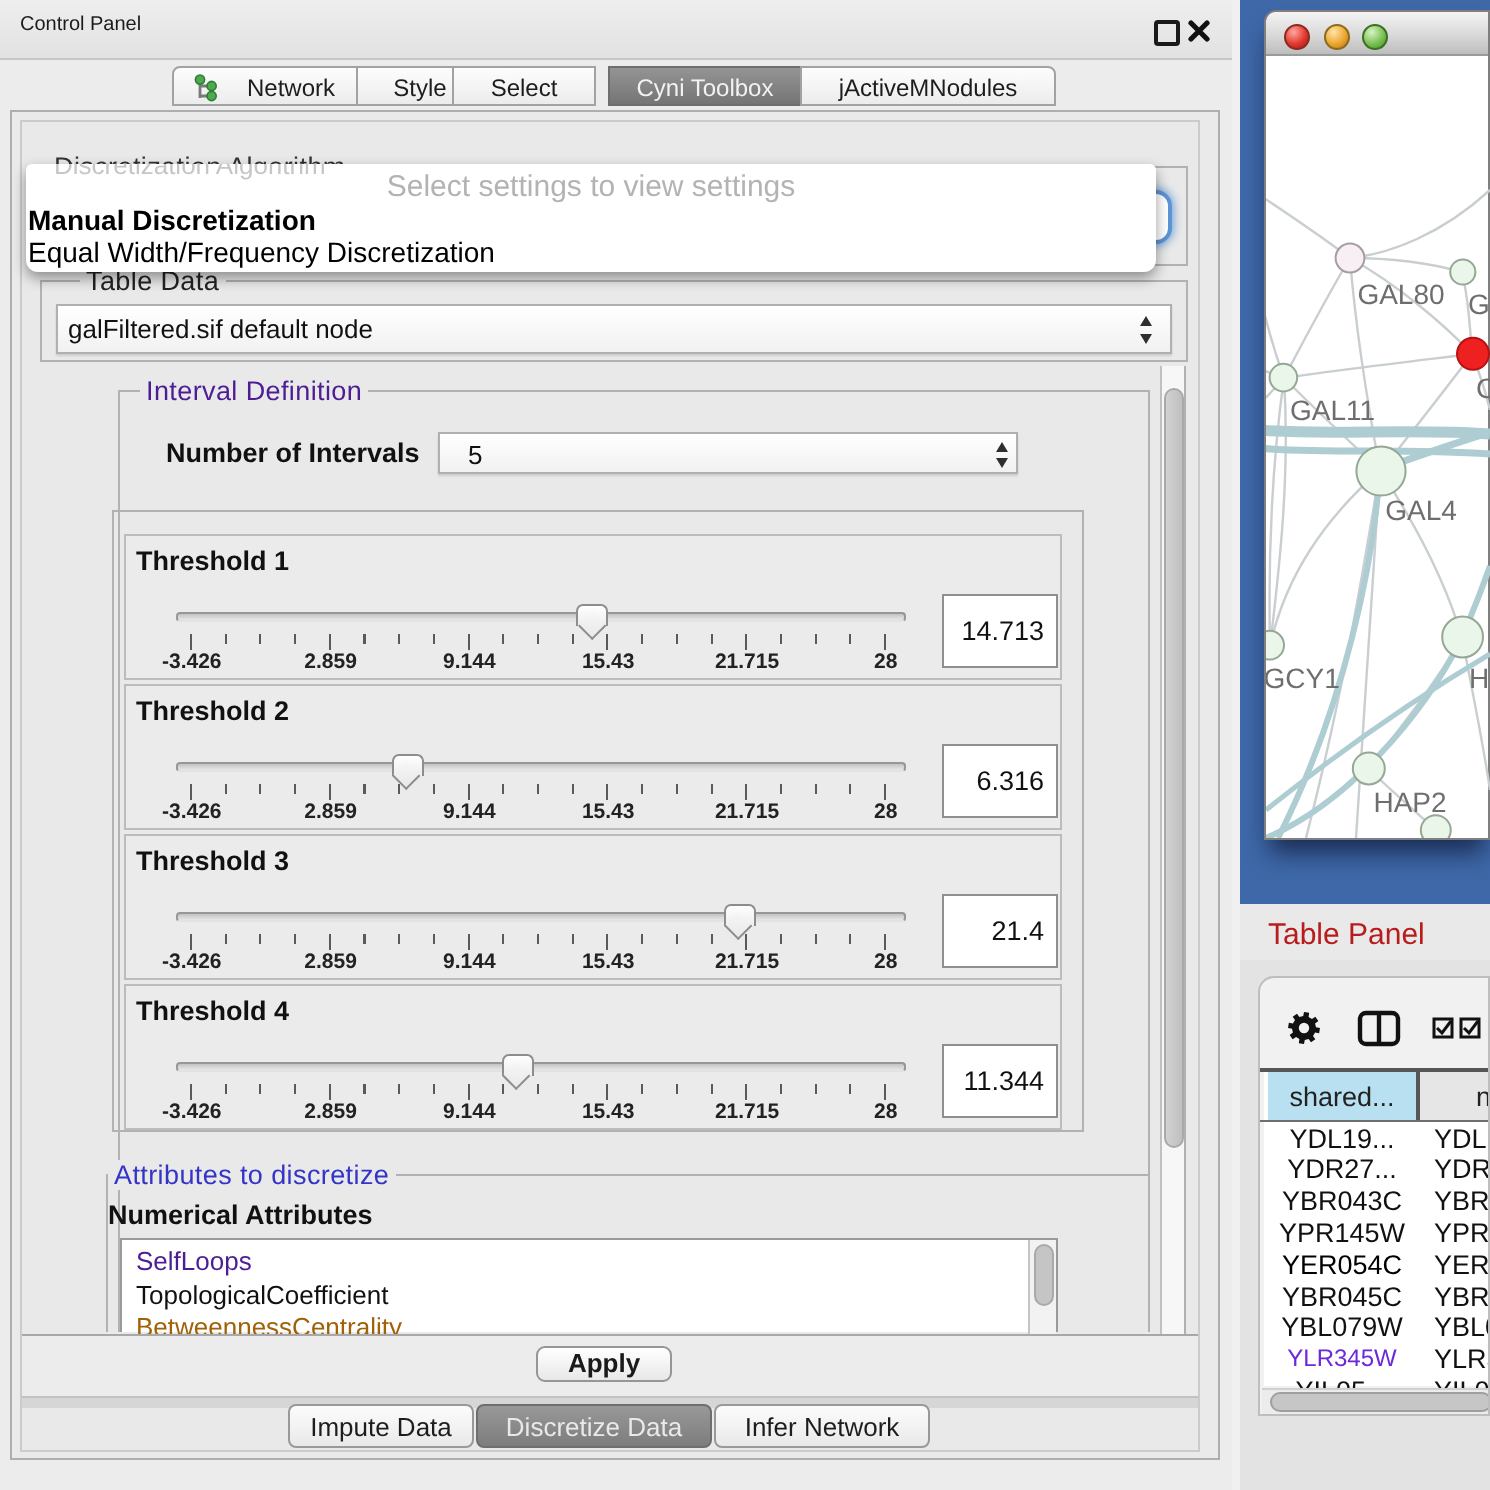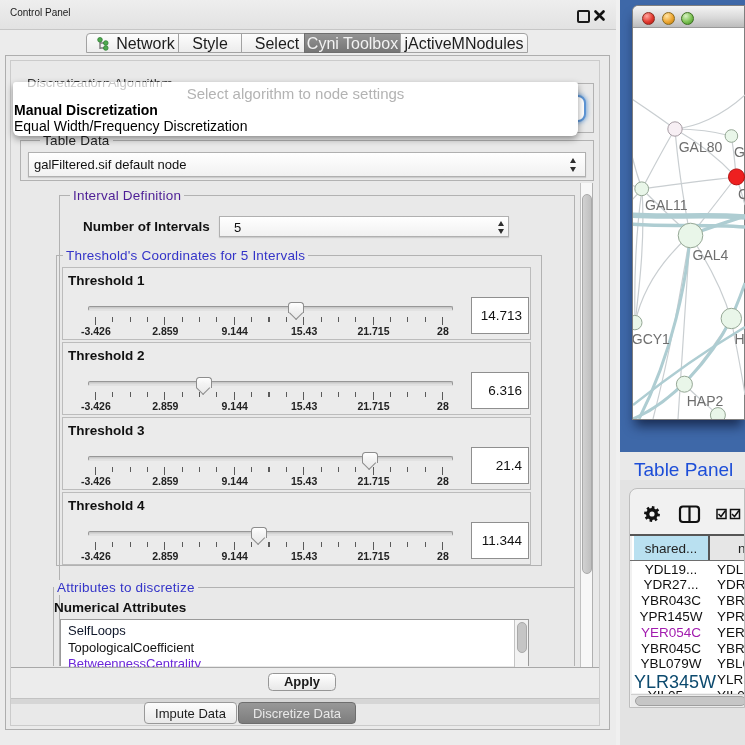--- a/index.html
+++ b/index.html
@@ -5,21 +5,21 @@
   html,body{margin:0;padding:0;width:745px;height:745px;overflow:hidden;
     font-family:"Liberation Sans",sans-serif;background:#f0f0f0;}
   .abs{position:absolute;}
   
   #cp{left:0;top:0;width:616px;height:745px;background:#ececec;}
   #cp-title{left:0;top:0;width:616px;height:29px;
     background:linear-gradient(#eeeeee,#e2e2e2);border-bottom:1px solid #c6c6c6;}
   #cp-title .t{position:absolute;left:10px;top:7px;font-size:10px;color:#1b1b1b;}
   #float-btn{left:577px;top:10px;width:9px;height:9px;border:2px solid #1a1a1a;border-radius:2px;}
   .tab{position:absolute;top:33px;height:20px;border:1px solid #a2a2a2;
-    background:linear-gradient(#fdfdfd,#ececec);font-size:16px;color:#1d1d1d;
+    background:linear-gradient(#fdfdfd,#ececec);font-size:12px;color:#1d1d1d;
     text-align:center;line-height:20px;box-sizing:border-box;}
   .tab.sel{background:linear-gradient(#949494,#757575);color:#f2f2f2;border-color:#6e6e6e;}
   #box-outer{left:5px;top:55px;width:605px;height:675px;border:1px solid #aeaeae;
     background:#eaeaea;box-sizing:border-box;}
   #box-inner{left:10px;top:60px;width:590px;height:666px;border:1px solid #cbcbcb;
     background:#e9e9e9;box-sizing:border-box;}
   .grp{position:absolute;border:1px solid #b2b2b2;box-sizing:border-box;}
   .gtitle{position:absolute;font-size:13.5px;letter-spacing:0.2px;background:#e9e9e9;padding:0 3px;white-space:nowrap;}
   .combo{position:absolute;background:linear-gradient(#ffffff,#f1f1f1);
     border:1px solid #b0b0b0;border-radius:0;box-sizing:border-box;
@@ -58,21 +58,21 @@
   
   #desk{left:620px;top:0;width:125px;height:452px;background:#3e68a8;}
   #netwin{left:632px;top:5px;width:113px;height:415px;background:#fff;
     border:1px solid #7f7f7f;border-radius:6px 0 0 0;box-sizing:border-box;
     box-shadow:0 9px 12px -3px rgba(5,10,35,0.65);}
   #nettitle{position:absolute;left:0;top:0;width:100%;height:22px;
     background:linear-gradient(#f4f4f4,#d9d9d9 55%,#bdbdbd);
     border-bottom:1px solid #9a9a9a;border-radius:6px 0 0 0;box-sizing:border-box;}
   .tl{position:absolute;top:6px;width:11px;height:11px;border-radius:50%;}
   #tbl-bar{left:620px;top:452px;width:125px;height:28px;background:#e9e9e9;}
-  #tbl-bar .t{position:absolute;left:14px;top:7px;font-size:19px;color:#1d4ed8;}
+  #tbl-bar .t{position:absolute;left:14px;top:7px;font-size:15px;color:#b91c1c;}
   #tbl-area{left:620px;top:480px;width:125px;height:265px;background:#e3e3e3;}
   #tbl-box{left:629px;top:488px;width:116px;height:220px;background:#f1f1f1;
     border:1px solid #bebebe;border-radius:8px 0 0 0;box-sizing:border-box;overflow:hidden;}
 </style>
 </head>
 <body>
 <div class="abs" id="cp">
   <div class="abs" id="cp-title">
       <span class="t">Control Panel</span>
     <div class="abs" id="float-btn"></div>
@@ -82,21 +82,21 @@
   </div>
   <div class="tab" style="left:86px;width:93px;border-radius:4px 0 0 0;">
     <svg style="position:absolute;left:9px;top:3px" width="14" height="14" viewBox="0 0 14 14">
       <path d="M4 3 L4 12 M4 6 L9 6 M4 11 L9 11" stroke="#7a7a7a" stroke-width="1.4" fill="none"></path>
       <circle cx="4" cy="2.8" r="2.3" fill="#4faa4f" stroke="#2e7d32" stroke-width="0.8"></circle>
       <circle cx="9.8" cy="6" r="2.3" fill="#4faa4f" stroke="#2e7d32" stroke-width="0.8"></circle>
       <circle cx="9.8" cy="11" r="2.3" fill="#4faa4f" stroke="#2e7d32" stroke-width="0.8"></circle>
     </svg>
     <span style="margin-left:26px">Network</span></div>
   <div class="tab" style="left:178px;width:64px;">Style</div>
-  <div class="tab" style="left:241px;width:72px;">Select</div>
+  <div class="tab" style="left:226px;width:72px;">Select</div>
   <div class="tab sel" style="left:304px;width:97px;">Cyni Toolbox</div>
   <div class="tab" style="left:400px;width:128px;border-radius:0 4px 0 0;">jActiveMNodules</div>
   <div class="abs" id="box-outer"></div>
   <div class="abs" id="box-inner"></div>
 
   <div class="grp" style="left:20px;top:83px;width:574px;height:50px;"></div>
   <div class="gtitle" style="left:24px;top:76px;color:#333;">Discretization Algorithm</div>
   <div class="abs" style="left:30px;top:95px;width:556px;height:27px;background:#fff;
        border:2px solid #5d94d4;border-radius:8px;box-sizing:border-box;
        box-shadow:0 0 4px 1px rgba(100,155,215,0.85);"></div>
@@ -107,35 +107,34 @@
     <span class="txt" style="line-height:23px;">galFiltered.sif default node</span>
     <div class="arr up" style="left:541px;top:4.5px;"></div>
     <div class="arr dn" style="left:541px;top:13.5px;"></div>
   </div>
 
   <div class="abs" style="left:13px;top:82px;width:565px;height:54px;
        background:#ffffff;border-radius:3px 3px 6px 6px;overflow:hidden;
        box-shadow:0 3px 7px rgba(0,0,0,0.4);">
     <div style="position:absolute;left:14px;top:-7px;font-size:13px;color:#c6c6c6;">Discretization Algorithm</div>
     <div style="position:absolute;left:0;top:3px;width:100%;text-align:center;
-         font-size:15px;color:#b3b3b3;">Select algorithm to node settings</div>
+         font-size:15px;color:#b3b3b3;">Select settings to view settings</div>
     <div style="position:absolute;left:1px;top:20px;font-size:14px;font-weight:bold;color:#000;">Manual Discretization</div>
     <div style="position:absolute;left:1px;top:36px;font-size:14px;color:#000;">Equal Width/Frequency Discretization</div>
   </div>
 
   <div class="grp" style="left:59px;top:195px;width:516px;height:471px;border-bottom:none;"></div>
   <div class="gtitle" style="left:70px;top:188px;color:#4c1d95;">Interval Definition</div>
   <div class="abs" style="left:83px;top:219px;font-size:13.5px;font-weight:bold;color:#111;">Number of Intervals</div>
   <div class="combo" style="left:219px;top:216px;width:290px;height:21px;">
     <span class="txt" style="line-height:21px;left:14px;">5</span>
     <div class="arr up" style="left:278px;top:3.5px;"></div>
     <div class="arr dn" style="left:278px;top:11.5px;"></div>
   </div>
   <div class="grp" style="left:56px;top:255px;width:486px;height:311px;"></div>
-  <div class="gtitle" style="left:63px;top:248px;color:#3434c8;">Threshold's Coordinates for 5 Intervals</div>
 
   <div class="tblock" style="top:267px;">
     <div class="tlabel">Threshold 1</div>
     <div class="track"></div>
     <div class="ticks-min"></div>
       <div class="ticks-maj"></div>
     <div class="thumb" style="left:225.2px;"></div>
     <span class="slbl" style="left:32.9px;">-3.426</span>
     <span class="slbl" style="left:102.3px;">2.859</span>
     <span class="slbl" style="left:171.7px;">9.144</span>
@@ -185,42 +184,43 @@
     <span class="slbl" style="left:310.5px;">21.715</span>
     <span class="slbl" style="left:379.9px;">28</span>
     <div class="vbox">11.344</div>
   </div>
 
   <div class="grp" style="left:53px;top:587px;width:522px;height:79px;border-bottom:none;"></div>
   <div class="gtitle" style="left:54px;top:580px;color:#3434c8;">Attributes to discretize</div>
   <div class="abs" style="left:54px;top:600px;font-size:13.5px;font-weight:bold;color:#111;">Numerical Attributes</div>
   <div class="abs" style="left:60px;top:619px;width:469px;height:47px;background:#fff;
        border:1px solid #9a9a9a;border-bottom:none;box-sizing:border-box;">
-    <div style="position:absolute;left:7px;top:3px;font-size:13px;color:#0f172a;">SelfLoops</div>
+    <div style="position:absolute;left:7px;top:3px;font-size:13px;color:#4c1d95;">SelfLoops</div>
     <div style="position:absolute;left:7px;top:19.5px;font-size:13px;color:#111;">TopologicalCoefficient</div>
-    <div style="position:absolute;left:7px;top:36px;font-size:13px;color:#6d28d9;">BetweennessCentrality</div>
+    <div style="position:absolute;left:7px;top:36px;font-size:13px;color:#a16207;">BetweennessCentrality</div>
     <div style="position:absolute;right:0;top:0;width:13px;height:47px;background:#f2f2f2;border-left:1px solid #c4c4c4;"></div>
     <div style="position:absolute;right:1.5px;top:2px;width:10px;height:31px;background:#c5c5c5;border:1px solid #a9a9a9;border-radius:5px;box-sizing:border-box;"></div>
   </div>
 
   <div class="abs" style="left:580px;top:183px;width:13px;height:484px;background:#f7f7f7;
        border-left:1px solid #c0c0c0;border-right:1px solid #b0b0b0;box-sizing:border-box;"></div>
   <div class="abs" style="left:581.5px;top:194px;width:10px;height:380px;
        background:linear-gradient(90deg,#d2d2d2,#bfbfbf);border:1px solid #a9a9a9;
        border-radius:5px;box-sizing:border-box;"></div>
 
   <div class="abs" style="left:11px;top:667px;width:588px;height:31px;background:#ececec;
        border-top:1px solid #a8a8a8;box-sizing:border-box;"></div>
   <div class="abs" style="left:268px;top:673px;width:68px;height:18px;border:1px solid #969696;
        border-radius:4.5px;background:linear-gradient(#ffffff,#e8e8e8);box-sizing:border-box;
        text-align:center;line-height:16px;font-size:13px;font-weight:bold;color:#1a1a1a;">Apply</div>
   <div class="abs" style="left:11px;top:698px;width:588px;height:6px;background:#d6d6d6;border-top:1px solid #c2c2c2;box-sizing:border-box;"></div>
 
   <div class="btab" style="left:144px;width:93px;">Impute Data</div>
   <div class="btab sel" style="left:238px;width:118px;">Discretize Data</div>
+  <div class="btab" style="left:357px;width:108px;">Infer Network</div>
 </div>
 
 <div class="abs" id="desk"></div>
 <div class="abs" id="netwin">
   <div id="nettitle">
     <div class="tl" style="left:9px;background:radial-gradient(circle at 35% 28%,#ffa7a0,#e23a30 55%,#a81410);border:0.5px solid #8a2b20;"></div>
     <div class="tl" style="left:28.5px;background:radial-gradient(circle at 35% 28%,#ffe5a6,#eda633 55%,#b57708);border:0.5px solid #8a6a1d;"></div>
     <div class="tl" style="left:48px;background:radial-gradient(circle at 35% 28%,#d9f2c4,#7cc254 55%,#3f8f22);border:0.5px solid #3e6e22;"></div>
   </div>
   <svg style="position:absolute;left:0;top:21px;" width="112" height="392" viewBox="0 0 112 392">
@@ -306,25 +306,25 @@
   <div style="position:absolute;left:4px;top:52px;width:74px;text-align:center;font-size:13.5px;color:#222;">shared...</div>
   <div style="position:absolute;left:108px;top:52px;font-size:13.5px;color:#222;">na</div>
     <div style="position:absolute;left:4px;top:72.5px;width:74px;text-align:center;font-size:13.5px;color:#111;">YDL19...</div>
     <div style="position:absolute;left:87px;top:72.5px;font-size:13.5px;color:#111;white-space:nowrap;">YDL1</div>
     <div style="position:absolute;left:4px;top:88.3px;width:74px;text-align:center;font-size:13.5px;color:#111;">YDR27...</div>
     <div style="position:absolute;left:87px;top:88.3px;font-size:13.5px;color:#111;white-space:nowrap;">YDR2</div>
     <div style="position:absolute;left:4px;top:104.1px;width:74px;text-align:center;font-size:13.5px;color:#111;">YBR043C</div>
     <div style="position:absolute;left:87px;top:104.1px;font-size:13.5px;color:#111;white-space:nowrap;">YBR0</div>
     <div style="position:absolute;left:4px;top:119.89999999999999px;width:74px;text-align:center;font-size:13.5px;color:#111;">YPR145W</div>
     <div style="position:absolute;left:87px;top:119.89999999999999px;font-size:13.5px;color:#111;white-space:nowrap;">YPR1</div>
-    <div style="position:absolute;left:4px;top:135.7px;width:74px;text-align:center;font-size:13.5px;color:#a21caf;">YER054C</div>
+    <div style="position:absolute;left:4px;top:135.7px;width:74px;text-align:center;font-size:13.5px;color:#000000;">YER054C</div>
     <div style="position:absolute;left:87px;top:135.7px;font-size:13.5px;color:#111;white-space:nowrap;">YER0</div>
     <div style="position:absolute;left:4px;top:151.5px;width:74px;text-align:center;font-size:13.5px;color:#111;">YBR045C</div>
     <div style="position:absolute;left:87px;top:151.5px;font-size:13.5px;color:#111;white-space:nowrap;">YBR0</div>
     <div style="position:absolute;left:4px;top:167.3px;width:74px;text-align:center;font-size:13.5px;color:#111;">YBL079W</div>
     <div style="position:absolute;left:87px;top:167.3px;font-size:13.5px;color:#111;white-space:nowrap;">YBL0</div>
-    <div style="position:absolute;left:4px;top:183.10000000000002px;width:74px;text-align:center;font-size:18px;color:#0c4a6e;">YLR345W</div>
+    <div style="position:absolute;left:4px;top:183.10000000000002px;width:74px;text-align:center;font-size:12px;color:#6d28d9;">YLR345W</div>
     <div style="position:absolute;left:87px;top:183.10000000000002px;font-size:13.5px;color:#111;white-space:nowrap;">YLR3</div>
     <div style="position:absolute;left:4px;top:198.90000000000003px;width:74px;text-align:center;font-size:13.5px;color:#111;">YIL05...</div>
     <div style="position:absolute;left:87px;top:198.90000000000003px;font-size:13.5px;color:#111;white-space:nowrap;">YIL0</div>
   <div style="position:absolute;left:1px;top:204.5px;width:114px;height:14.5px;background:#ececec;border-top:1px solid #cfcfcf;"></div>
   <div style="position:absolute;left:5px;top:206.5px;width:111px;height:10px;background:#c6c6c6;border:1px solid #9f9f9f;border-radius:5px;box-sizing:border-box;"></div>
 </div>
 
 </body></html>

